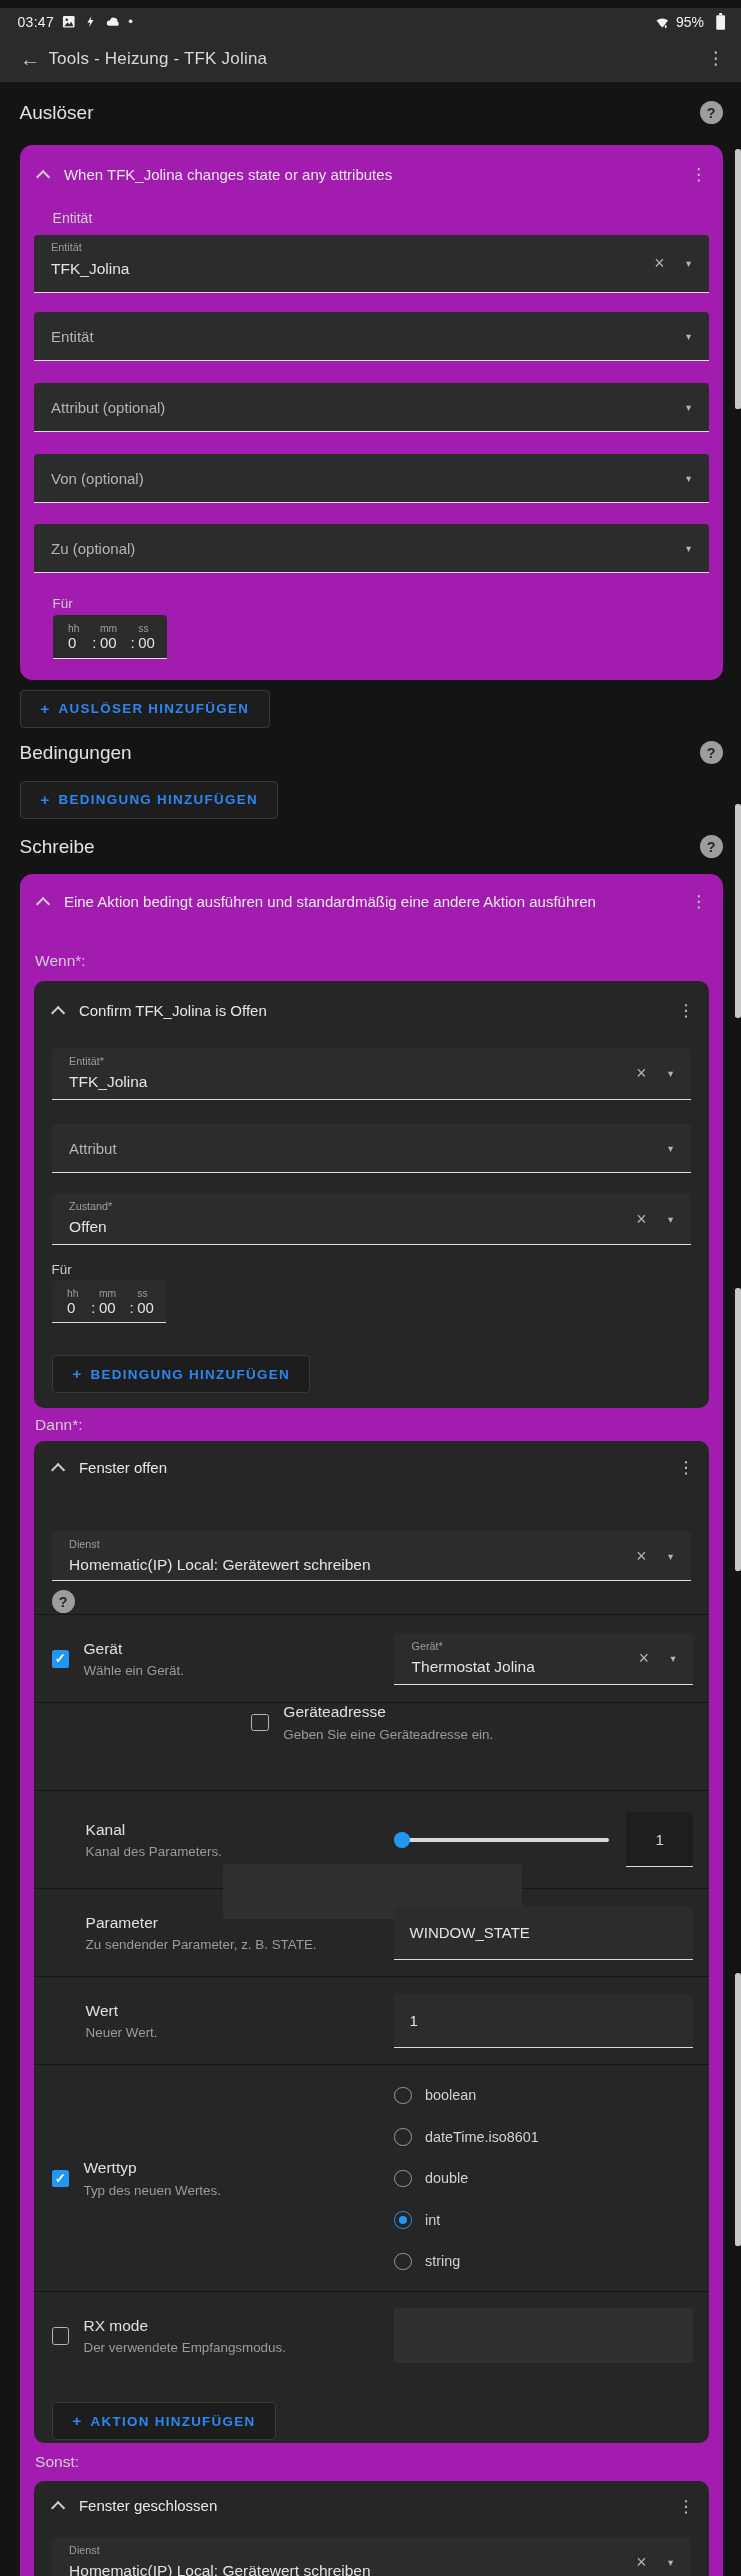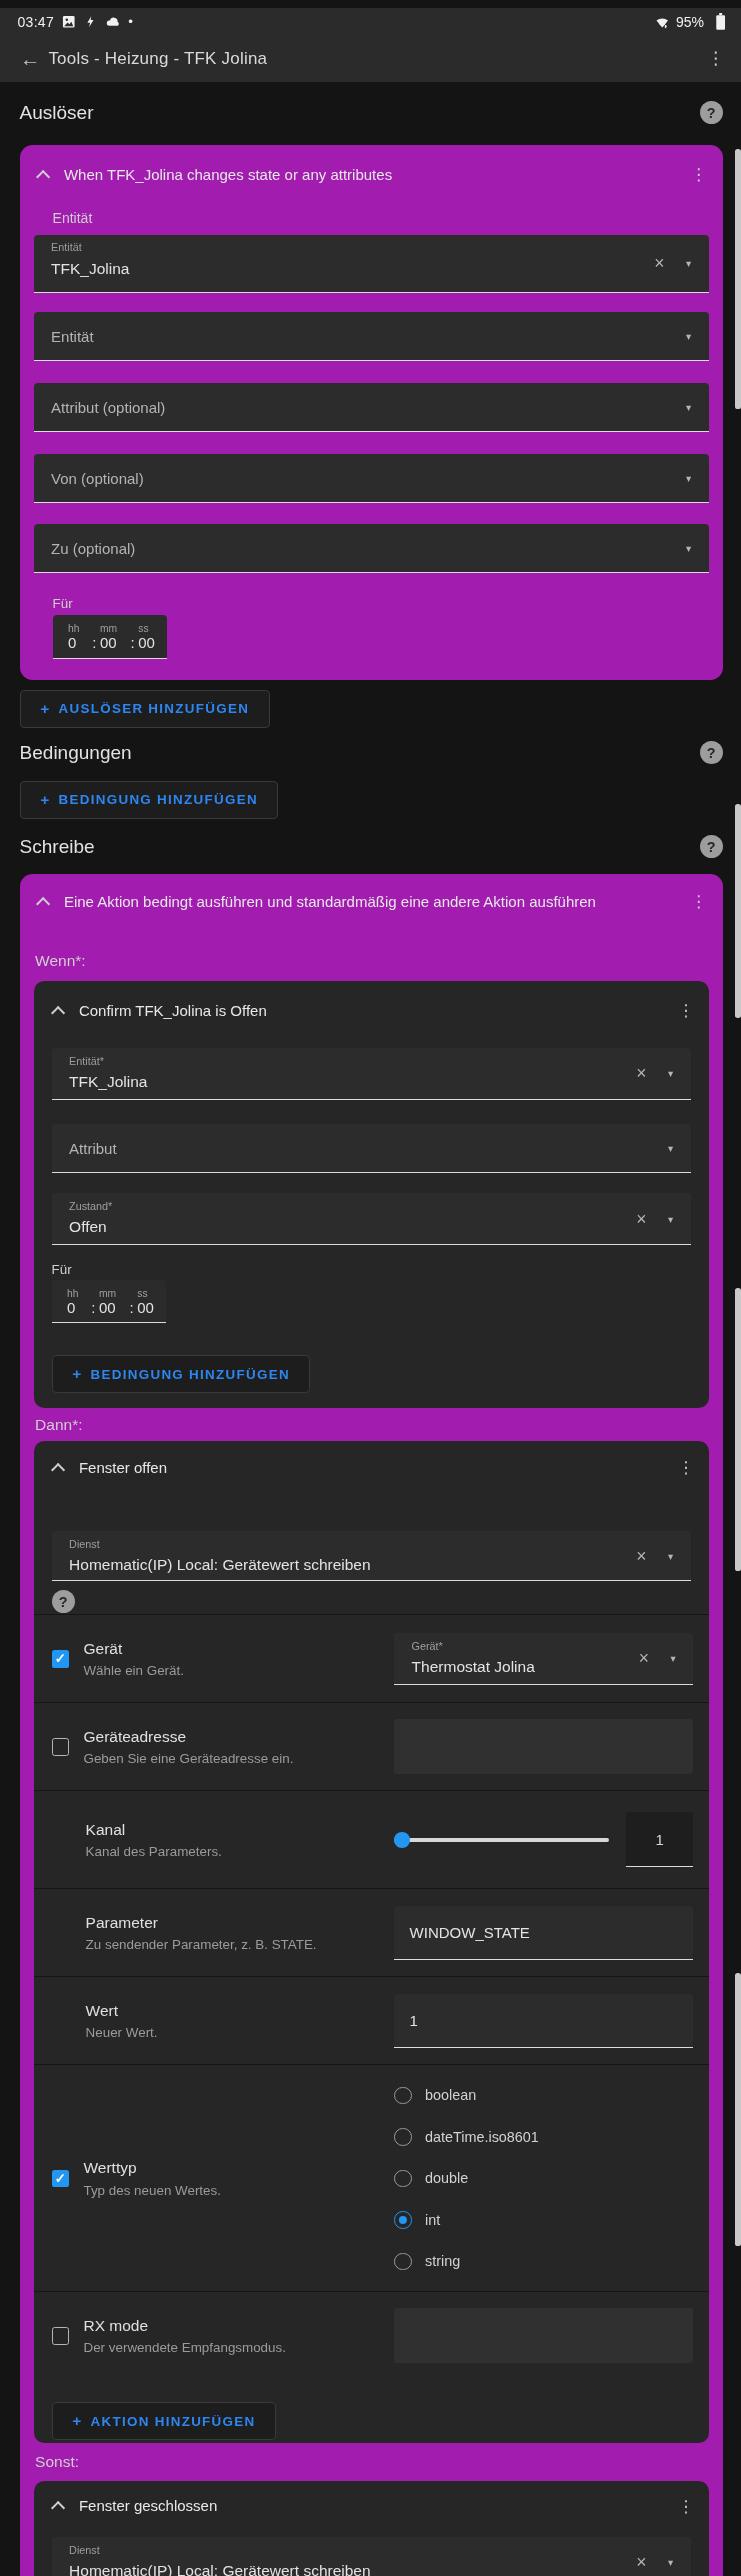--- a/index.html
+++ b/index.html
@@ -296,21 +296,21 @@
       <div class="sright">
         <div class="field" style="width:100%;height:52px;">
           <span class="flabel">Gerät*</span>
           <span class="fvalue">Thermostat Jolina</span>
           <span class="clear-x">×</span>
           <span class="caret">▾</span>
         </div>
       </div>
     </div>
 
-    <div class="srow" style="height:88px;">
+    <div class="srow" style="height:88px;flex-direction:column;">
       <div class="sleft">
         <span class="cb un"></span>
         <span class="stext">
           <div class="rl">Geräteadresse</div>
           <div class="rh">Geben Sie eine Geräteadresse ein.</div>
         </span>
       </div>
       <div class="sright">
           <div class="emptybox"></div>
         </div>

